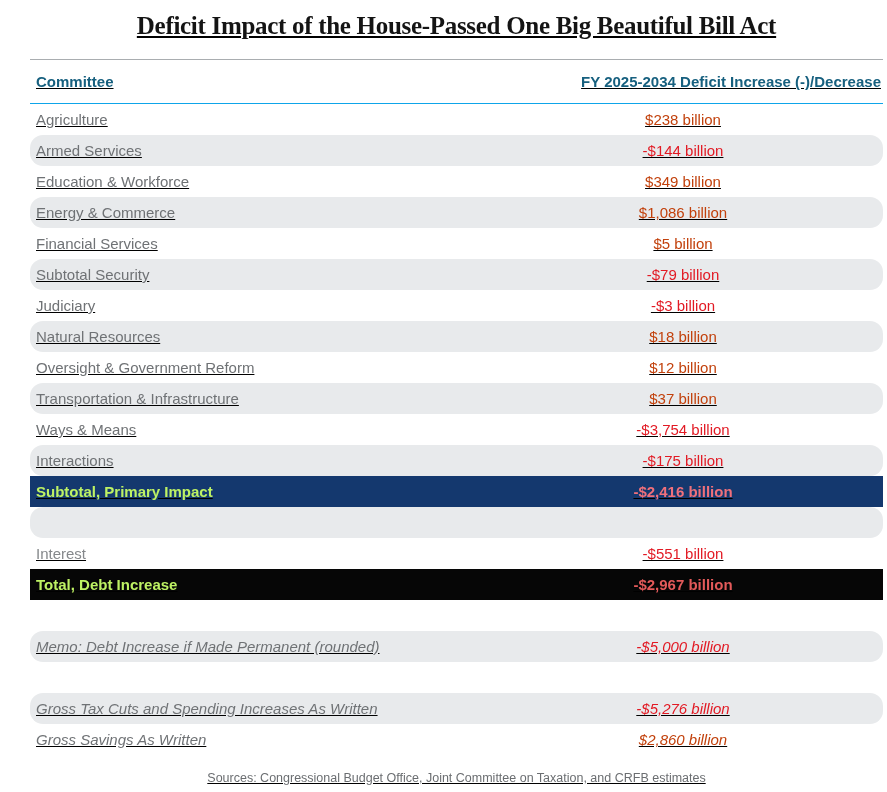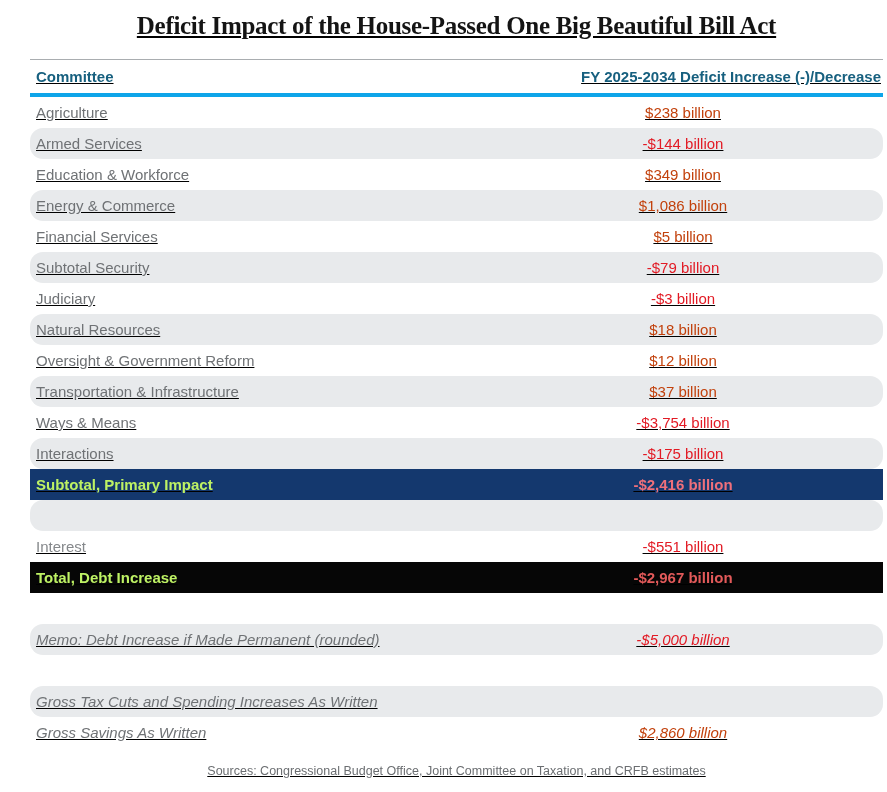--- a/index.html
+++ b/index.html
@@ -30,23 +30,23 @@
     line-height: 32px;
   }
   .table {
     margin: 17px 4px 0 30px;
     width: 853px;
   }
   .thead {
     display: flex;
     align-items: center;
     justify-content: space-between;
-    height: 38px;
+    height: 45px;
     border-top: 1px solid #a9adb0;
-    border-bottom: 4px solid #0ea5e9;
+    border-bottom: 1px solid #0ea5e9;
     color: #17607f;
     font-weight: bold;
     font-size: 15px;
     padding: 0 2px 0 6px;
     box-sizing: border-box;
   }
   .row {
     display: flex;
     align-items: center;
     height: 31px;
@@ -191,20 +191,21 @@
     <span class="value neg">-$5,000 billion</span>
   </div>
 
   <div class="row bg-white">
     <span class="label"></span>
     <span class="value"></span>
   </div>
 
   <div class="row bg-gray italic">
     <span class="label">Gross Tax Cuts and Spending Increases As Written</span>
+    <span class="value neg">-$5,276 billion</span>
   </div>
 
   <div class="row bg-white italic">
     <span class="label">Gross Savings As Written</span>
     <span class="value">$2,860 billion</span>
   </div>
 </div>
   </div>
 
   <div class="sources">Sources: Congressional Budget Office, Joint Committee on Taxation, and CRFB estimates</div>

